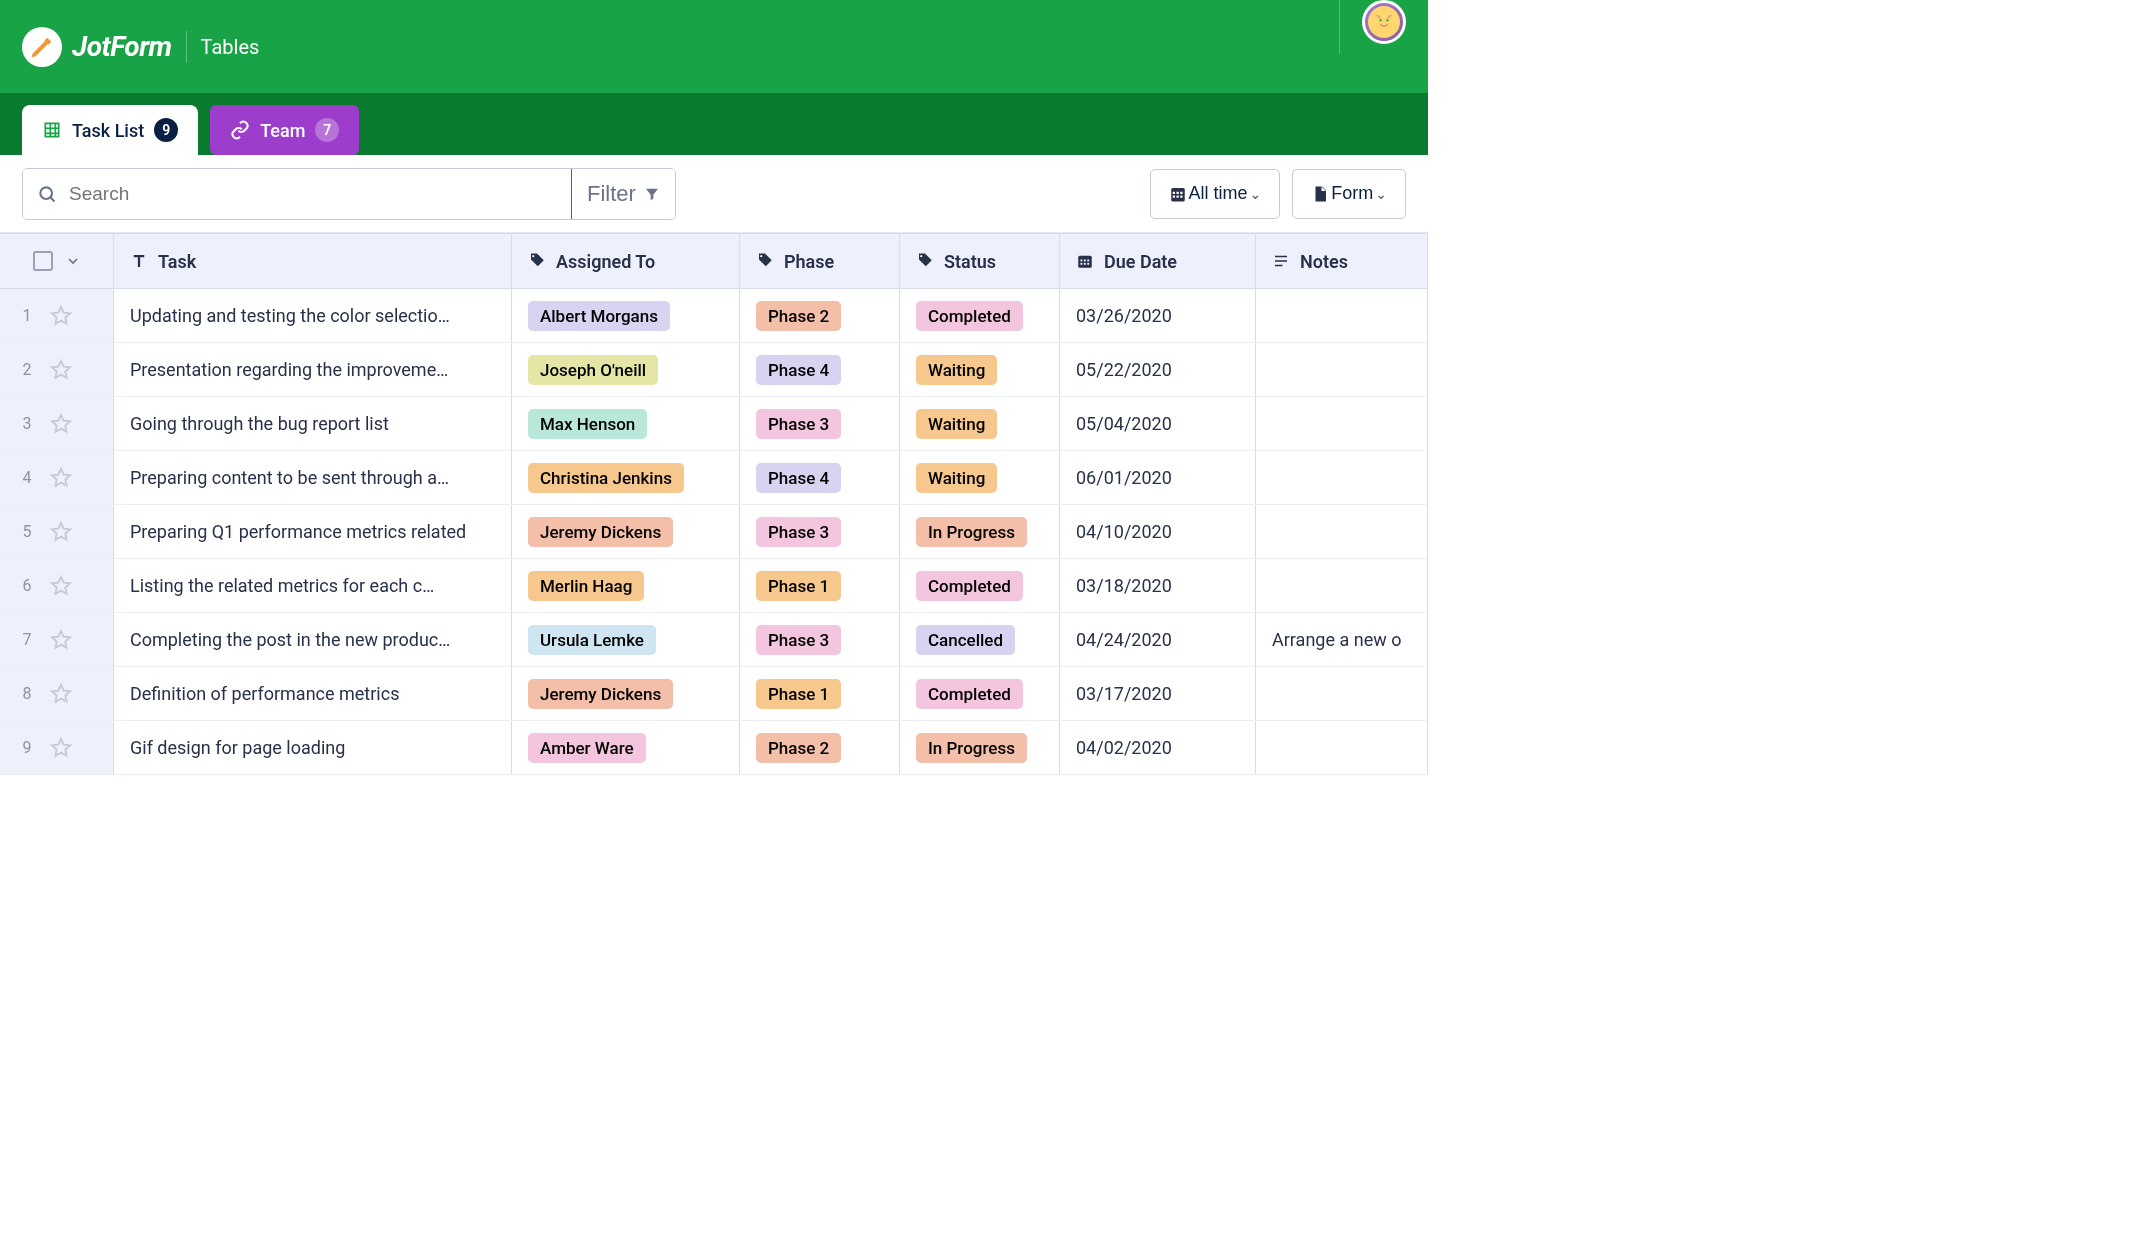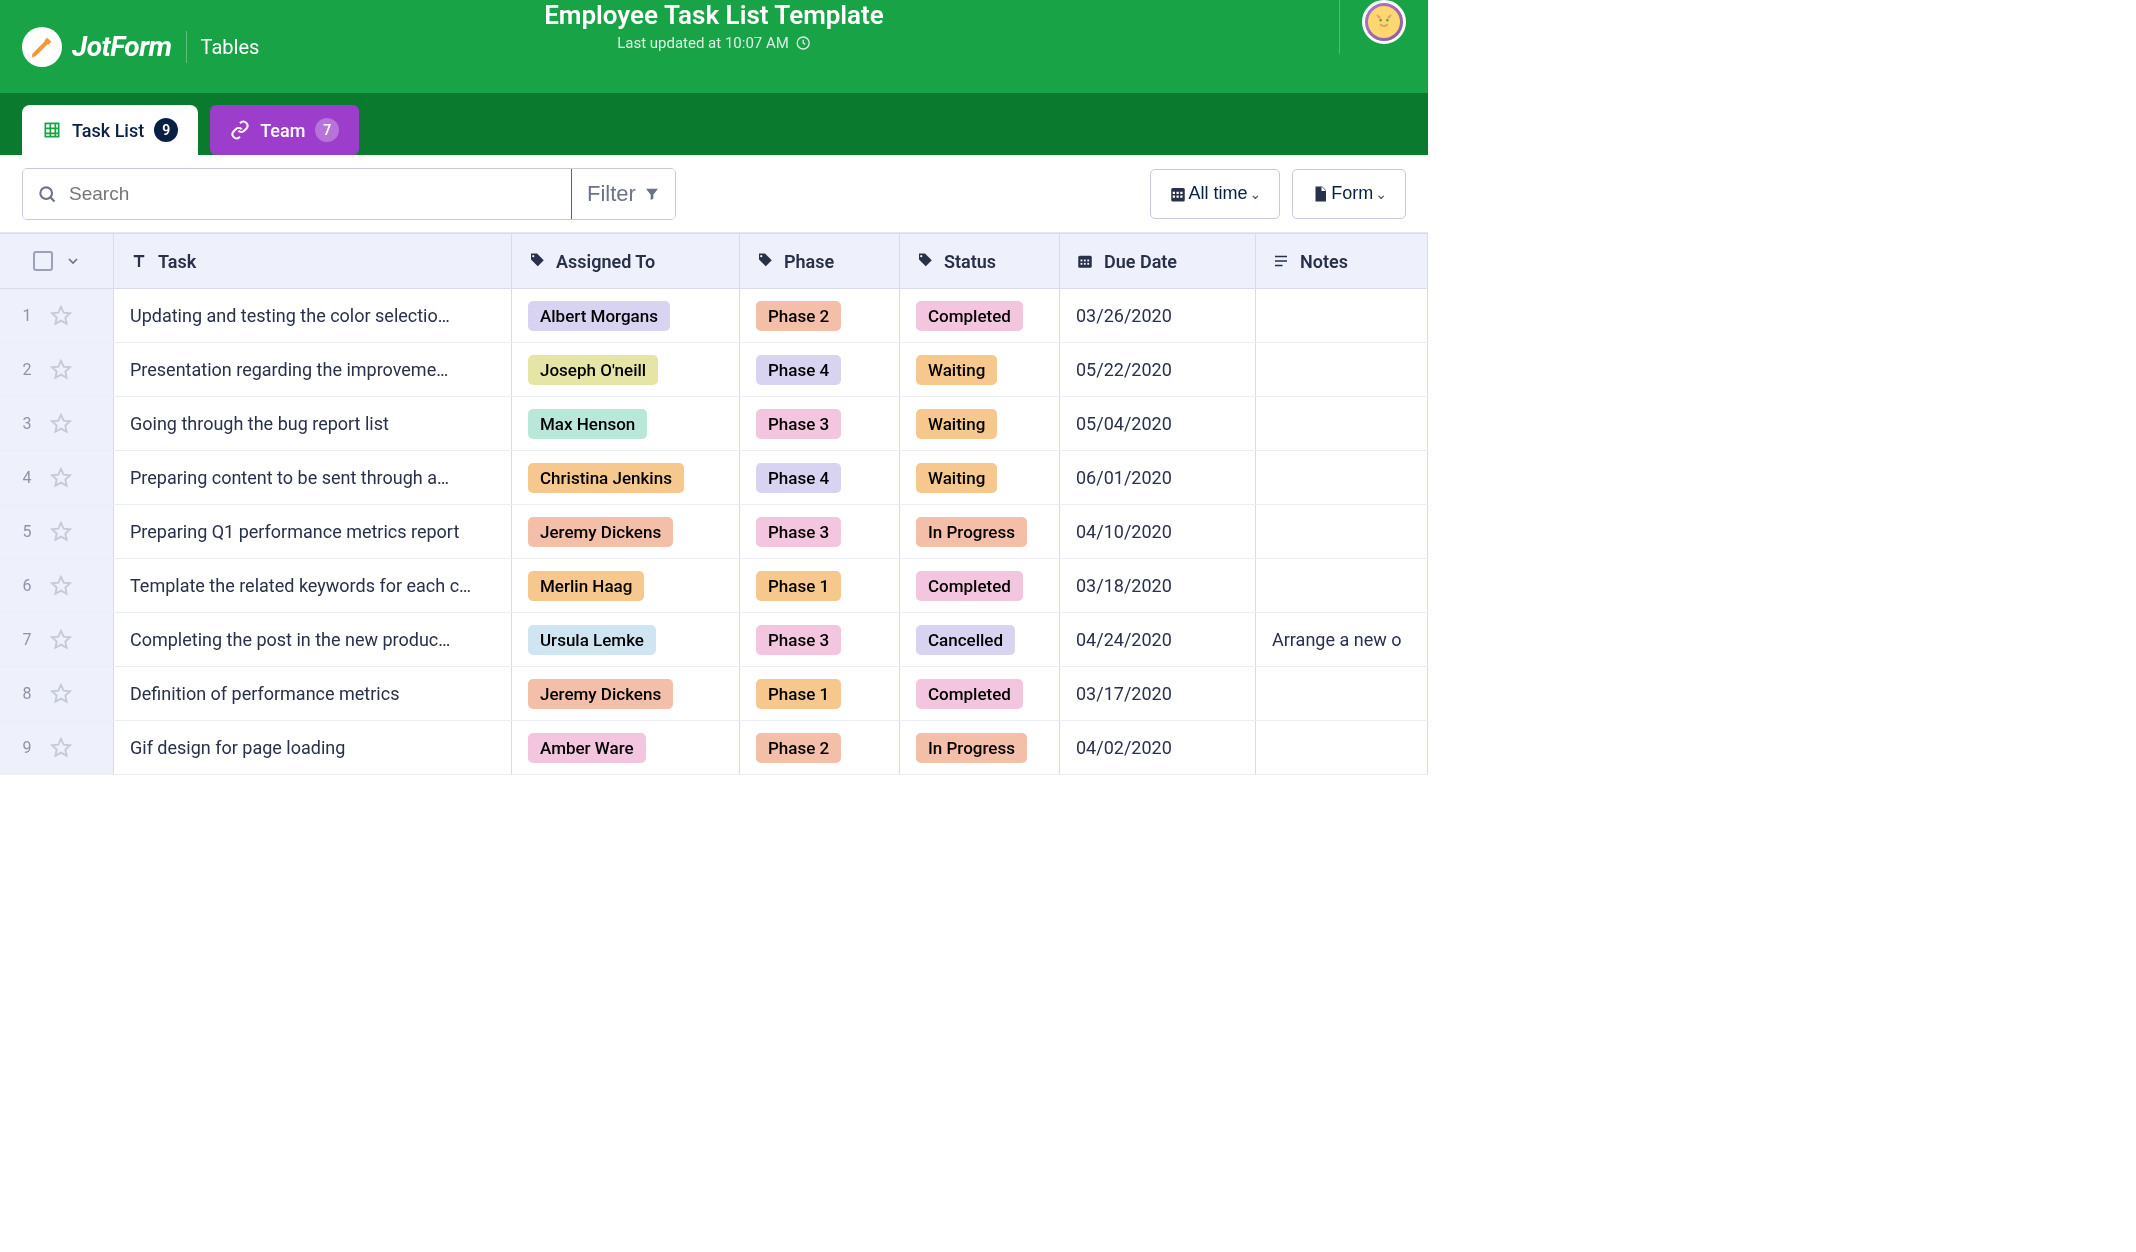--- a/index.html
+++ b/index.html
@@ -70,30 +70,20 @@
         <svg viewBox="0 0 24 24" fill="none">
             <path d="M3 21l3.5-1 11-11-2.5-2.5-11 11L3 21z" fill="#f0983a"></path>
             <path d="M14 6.5L17.5 10 20 7.5 16.5 4 14 6.5z" fill="#f0983a"></path>
           </svg>
       </span>
       <span class="logo-text">JotForm</span>
     </div>
     <div class="divider"></div>
     <span class="tables-text">Tables</span>
   </div>
-  <div class="header-center">
-    <div class="doc-title">Employee Task List Template</div>
-    <div class="last-updated">
-      <span>Last updated at 10:07 AM</span>
-      <svg width="16" height="16" viewBox="0 0 24 24" fill="none" stroke="rgba(255,255,255,0.85)" stroke-width="2">
-          <circle cx="12" cy="12" r="9"></circle>
-          <path d="M12 7v5l3 2"></path>
-        </svg>
-    </div>
-  </div>
   <div class="avatar-divider"></div>
   <div class="avatar">
     <div class="avatar-inner">
       <svg viewBox="0 0 24 24">
           <circle cx="8" cy="10" r="1.5" fill="#5a3"></circle>
           <circle cx="16" cy="10" r="1.5" fill="#5a3"></circle>
           <path d="M8 15c1 1.5 2.5 2 4 2s3-.5 4-2" stroke="#c77" stroke-width="1.5" fill="none" stroke-linecap="round"></path>
           <path d="M4 4l3 3M20 4l-3 3" stroke="#d98" stroke-width="2" stroke-linecap="round"></path>
         </svg>
     </div>
@@ -315,21 +305,21 @@
         </div>
       </div>
       <div class="tr">
         <div class="td col-check">
           <span class="row-num">5</span>
           <svg class="star" width="22" height="22" viewBox="0 0 24 24" fill="none" stroke="currentColor" stroke-width="2">
             <path d="M12 2l2.9 6.3 6.9.7-5.1 4.7 1.4 6.8L12 17l-6.1 3.5 1.4-6.8L2.2 9l6.9-.7L12 2z"></path>
           </svg>
         </div>
         <div class="td col-task">
-          <span class="task-text">Preparing Q1 performance metrics report</span>
+          <span class="task-text">Preparing Q1 performance metrics related</span>
         </div>
         <div class="td col-assigned">
           <span class="pill" style="background:#f4bfa8">Jeremy Dickens</span>
         </div>
         <div class="td col-phase">
           <span class="pill" style="background:#f4c5de">Phase 3</span>
         </div>
         <div class="td col-status">
           <span class="pill" style="background:#f4bfa8">In Progress</span>
         </div>
@@ -341,21 +331,21 @@
         </div>
       </div>
       <div class="tr">
         <div class="td col-check">
           <span class="row-num">6</span>
           <svg class="star" width="22" height="22" viewBox="0 0 24 24" fill="none" stroke="currentColor" stroke-width="2">
             <path d="M12 2l2.9 6.3 6.9.7-5.1 4.7 1.4 6.8L12 17l-6.1 3.5 1.4-6.8L2.2 9l6.9-.7L12 2z"></path>
           </svg>
         </div>
         <div class="td col-task">
-          <span class="task-text">Template the related keywords for each c…</span>
+          <span class="task-text">Listing the related metrics for each c…</span>
         </div>
         <div class="td col-assigned">
           <span class="pill" style="background:#f6c88e">Merlin Haag</span>
         </div>
         <div class="td col-phase">
           <span class="pill" style="background:#f6c88e">Phase 1</span>
         </div>
         <div class="td col-status">
           <span class="pill" style="background:#f4c5de">Completed</span>
         </div>

